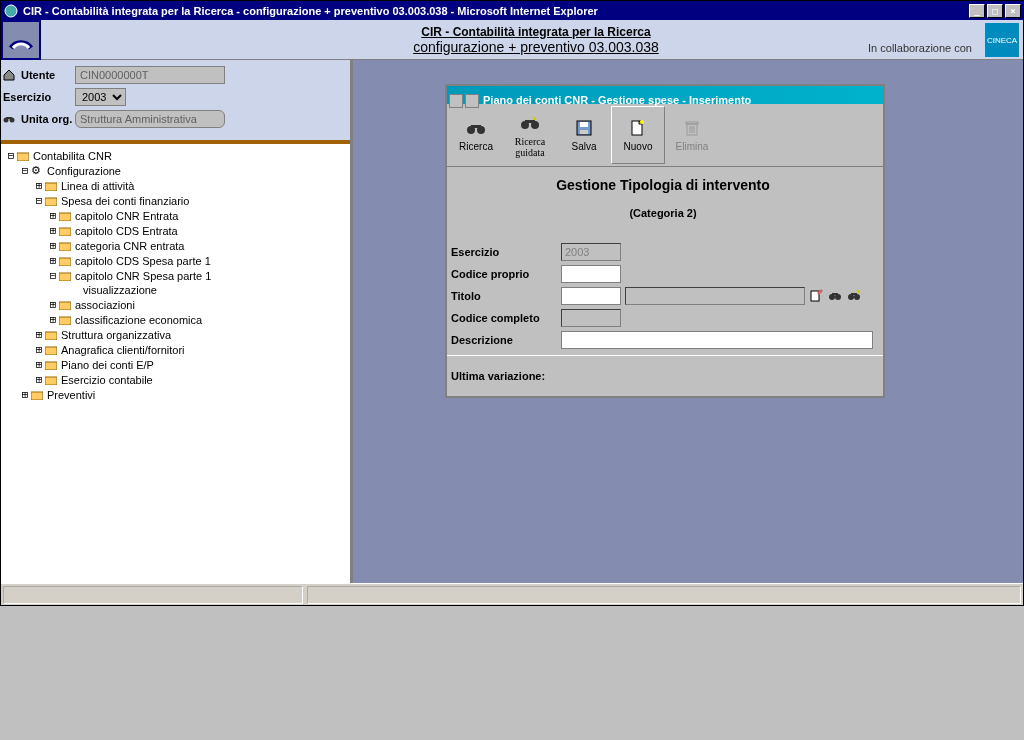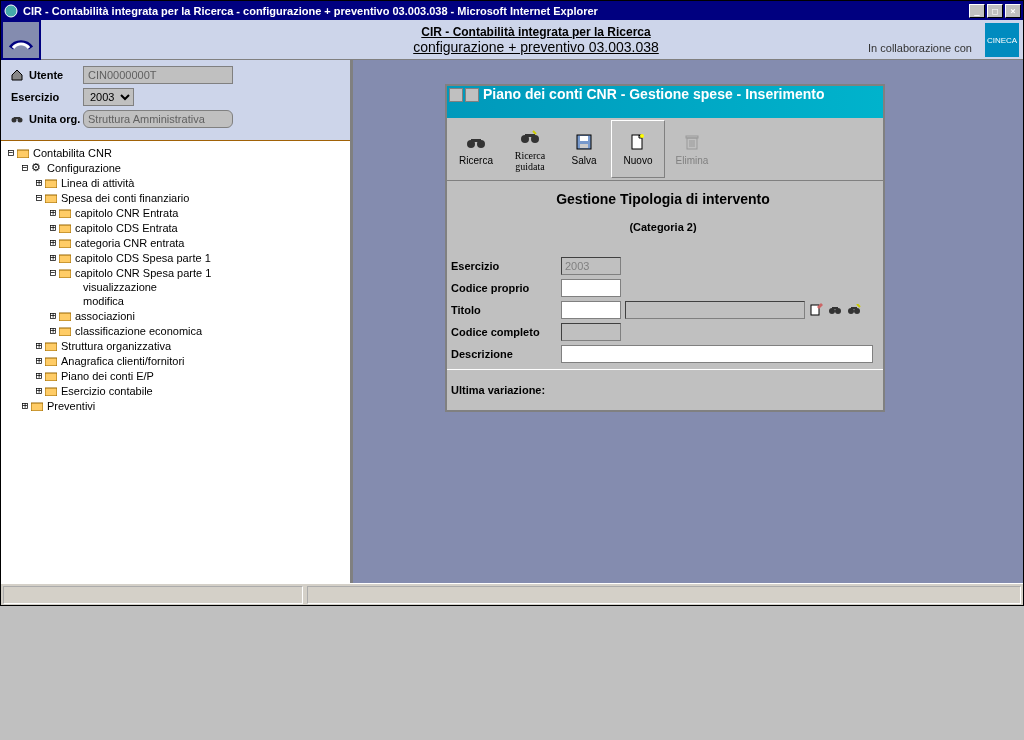--- a/index.html
+++ b/index.html
@@ -15,39 +15,39 @@
   .header-band { height: 40px; background: #cdd5ea; border-bottom: 1px solid #808080; display: flex; align-items: center; position: relative; text-decoration: underline; }
   .header-logo { width: 40px; height: 40px; border: 2px solid #000080; margin-right: 8px; display: flex; align-items: center; justify-content: center; background: #848caf; }
   .header-center { flex: 1; text-align: center; }
   .header-center .title { font-weight: bold; font-size: 12px; color: #000; }
   .header-center .subtitle { font-size: 14px; color: #000; }
   .collab { position: absolute; right: 51px; top: 22px; font-size: 11px; color: #333; }
   .cineca-logo { width: 34px; height: 34px; background: #008bbf; color: #fff; font-size: 8px; display: flex; align-items: center; justify-content: center; position: absolute; right: 4px; top: 3px; }
 
   .body-area { flex: 1; display: flex; overflow: hidden; }
   .sidebar { width: 352px; background: #fff; display: flex; flex-direction: column; border-right: 3px solid #808080; }
-  .side-top { background: #cdd5ea; padding: 6px 10px 8px 10px; border-bottom: 1px solid #a16207; }
+  .side-top { background: #cdd5ea; padding: 6px 10px 8px 2px; border-bottom: 4px solid #a16207; }
   .side-row { display: flex; align-items: center; margin-bottom: 4px; }
   .side-row .label { width: 72px; font-weight: bold; font-size: 11px; display: flex; align-items: center; }
   .side-row .label .ic { margin-right: 4px; width: 14px; display: inline-block; }
   .side-input { border: 1px solid #808080; background: #c0c0c0; color: #606060; padding: 2px 4px; font-size: 11px; }
   .side-select { border: 1px solid #808080; background: #c0c0c0; color: #000; padding: 1px 2px; font-size: 11px; }
 
   .tree { flex: 1; padding: 4px 4px; overflow: auto; font-size: 11px; color: #000; }
   .tree-node { white-space: nowrap; padding: 1px 0; display: flex; align-items: center; }
   .tw { display:inline-block; width:12px; text-align:center; font-family: monospace; color:#000; margin-right:0px; }
   .fldr { display:inline-block; width:14px; margin-right:2px; }
   .ind1 { padding-left: 14px; }
   .ind2 { padding-left: 28px; }
   .ind3 { padding-left: 42px; }
   .ind5 { padding-left: 78px; }
 
   .main { flex: 1; background: #848caf; position: relative; }
   .inner-window { position: absolute; left: 92px; top: 24px; width: 440px; border: 2px solid #808080; background: #c0c0c0; }
-  .inner-titlebar { height: 18px; background: #0099aa; background: linear-gradient(to right, #0099bb, #00b3cc); color: #fff; font-size: 14px; font-weight: bold; display: flex; align-items: flex-end; padding: 16px 2px; }
+  .inner-titlebar { height: 18px; background: #0099aa; background: linear-gradient(to right, #0099bb, #00b3cc); color: #fff; font-size: 11px; font-weight: bold; display: flex; align-items: flex-start; padding: 8px 2px; }
   .inner-titlebar .ic { width:14px; height:14px; background:#c0c0c0; margin-right:2px; border:1px solid #808080;}
   .toolbar { display: flex; border-bottom: 1px solid #808080; padding: 2px; }
   .tool-btn { width: 54px; height: 58px; display: flex; flex-direction: column; align-items: center; justify-content: center; font-size: 10px; color: #000; border: 1px solid transparent; }
   .tool-btn.active { border: 1px solid #fff; border-right-color:#808080; border-bottom-color:#808080; }
   .tool-btn.disabled { color: #808080; }
   .tool-ic { width: 20px; height: 20px; margin-bottom: 3px; display:flex; align-items:center; justify-content:center;}
 
   .content { padding: 6px 8px 2px 4px; }
   .content h2 { text-align: center; font-size: 14px; font-weight: bold; margin: 4px 0 14px 0; }
   .content .cat { text-align: center; font-size: 11px; font-weight: bold; margin-bottom: 24px; }
@@ -207,23 +207,20 @@
             <span class="fldr">
               <svg width="12" height="10">
                 <rect width="12" height="8" y="2" fill="#ffcc66" stroke="#996600"></rect>
               </svg>
             </span>
           <span>capitolo CNR Spesa parte 1</span>
         </div>
         <div class="tree-node ind5">
           <span>visualizzazione</span>
         </div>
-        <div class="tree-node ind5">
-          <span>modifica</span>
-        </div>
         <div class="tree-node ind3">
           <span class="tw">⊞</span>
             <span class="fldr">
               <svg width="12" height="10">
                 <rect width="12" height="8" y="2" fill="#ffcc66" stroke="#996600"></rect>
               </svg>
             </span>
           <span>associazioni</span>
         </div>
         <div class="tree-node ind3">

